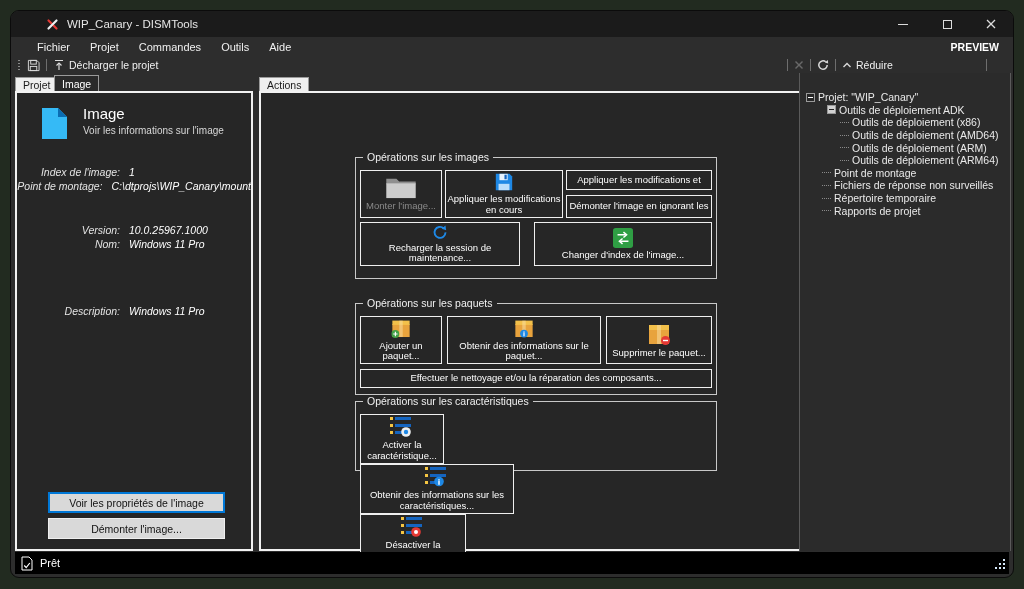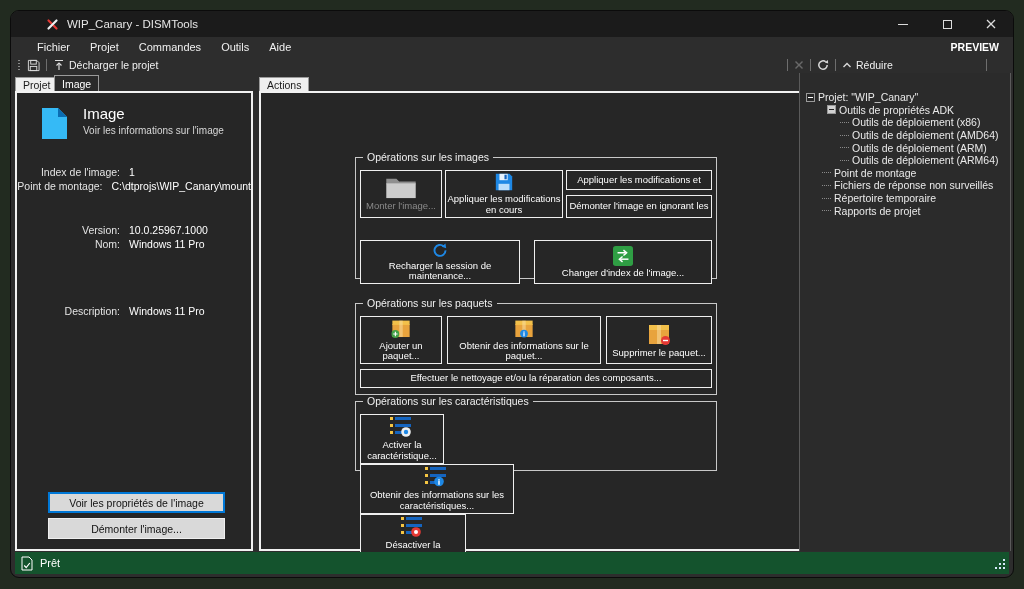--- a/index.html
+++ b/index.html
@@ -42,21 +42,21 @@
 
   
   .panel { position:absolute; background:#262626; border:2px solid #f2f2f2; }
   .panel-left   { left:4px;  top:80px; width:238px; height:460px; }
   .panel-center { left:248px; top:80px; width:547px; height:460px; }
 
   
   .lp-doc { position:absolute; left:24px; top:14px; }
   .lp-title { position:absolute; left:66px; top:12px; color:#ffffff; font-size:15px; }
   .lp-sub { position:absolute; left:66px; top:32px; color:#d8d8d8; font-size:10px; }
-  .fieldrow { position:absolute; left:0; width:100%; display:flex; font-size:10.5px; }
+  .fieldrow { position:absolute; left:0; width:100%; display:flex; font-size:10.5px;font-style:italic; }
   .fieldrow .flabel { width:103px; text-align:right; color:#e3e3e3; }
   .fieldrow .fvalue { margin-left:9px; color:#ffffff; white-space:nowrap; }
   .lp-btn { position:absolute; left:31px; width:177px; height:21px; background:#d9d9d9;
             color:#111; font-size:10.5px; display:flex; align-items:center; justify-content:center; }
   .lp-btn.focus { border:2px solid #0078d7; }
   .lp-btn.plain { border:1px solid #efefef; }
 
   
   .group { position:absolute; left:94px; width:362px; border:1px solid #c8c8c8; }
   .group-title { position:absolute; top:-7px; left:7px; background:#262626; padding:0 4px;
@@ -76,21 +76,21 @@
   .trow { display:flex; align-items:center; height:12.6px; color:#eaeaea; font-size:10.5px; white-space:nowrap; }
   .trow .exp { width:9px; height:9px; border:1px solid #9a9a9a; display:inline-flex;
                align-items:center; justify-content:center; margin-right:3px; flex:none; }
   .exp .minus { width:5px; height:1px; display:inline-block; }
   .exp.darkbox { background:#262626; } .exp.darkbox .minus { background:#fff; }
   .exp.litebox { background:#d2d2d2; } .exp.litebox .minus { background:#222; }
   .trow .stub { width:9px; border-top:1px dotted #8a8a8a; margin-right:3px; flex:none; }
   .d0 { padding-left:6px; } .d1 { padding-left:27px; } .d1s { padding-left:22px; } .d2 { padding-left:40px; }
 
   
-  .statusbar { position:absolute; left:4px; right:4px; top:541px; height:22px; background:#14532d;
+  .statusbar { position:absolute; left:4px; right:4px; top:541px; height:22px; background:#000000;
                display:flex; align-items:center; color:#fff; font-size:11px; }
   .statusbar .sico { margin:0 7px 0 6px; display:inline-flex; }
   .statusbar .sgrip { margin-left:auto; margin-right:3px; align-self:flex-end; margin-bottom:2px; }
 </style>
 </head>
 <body>
 
 <div class="desktop">
   <div class="window">
 
@@ -235,21 +235,21 @@
           </div>
           <div style="width:146px; display:flex; flex-direction:column; gap:5px;">
             <div class="abtn textonly" style="height:20px;">
               <span class="lbl">Appliquer les modifications et</span>
             </div>
             <div class="abtn textonly" style="height:23px;">
               <span class="lbl">Démonter l'image en ignorant les</span>
             </div>
           </div>
         </div>
-        <div class="grow" style="gap:14px; margin-top:22px;">
+        <div class="grow" style="gap:14px; margin-top:4px;">
           <div class="abtn" style="width:160px; height:44px;">
             <svg width="24" height="24" viewBox="0 0 26 26" fill="none">
                 <path d="M21.5 13 a8.5 8.5 0 1 1-2.8-6.3" stroke="#1e88e5" stroke-width="3"></path>
                 <polygon points="21.5,2.5 22.6,9.8 15.6,7.4" fill="#1e88e5"></polygon>
               </svg>
             <span class="lbl">Recharger la session de maintenance...</span>
           </div>
           <div class="abtn" style="width:178px; height:44px;">
             <svg width="20" height="20" viewBox="0 0 22 22">
                 <rect width="22" height="22" rx="3" fill="#2f9e44"></rect>
@@ -353,21 +353,21 @@
         <div class="trow d0">
           <span class="exp darkbox">
               <span class="minus"></span>
             </span>
           <span>Projet: "WIP_Canary"</span>
         </div>
         <div class="trow d1">
           <span class="exp litebox">
               <span class="minus"></span>
             </span>
-          <span>Outils de propriétés ADK</span>
+          <span>Outils de déploiement ADK</span>
         </div>
         <div class="trow d2">
           <span class="stub"></span>
           <span>Outils de déploiement (x86)</span>
         </div>
         <div class="trow d2">
           <span class="stub"></span>
           <span>Outils de déploiement (AMD64)</span>
         </div>
         <div class="trow d2">

